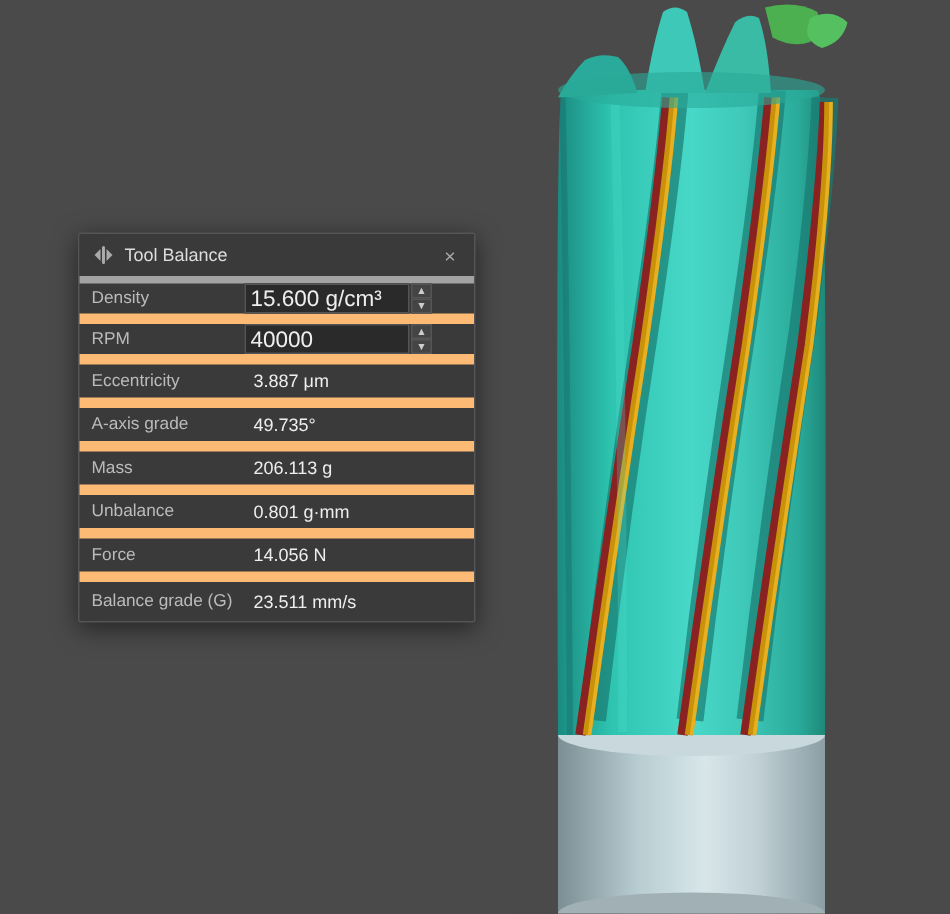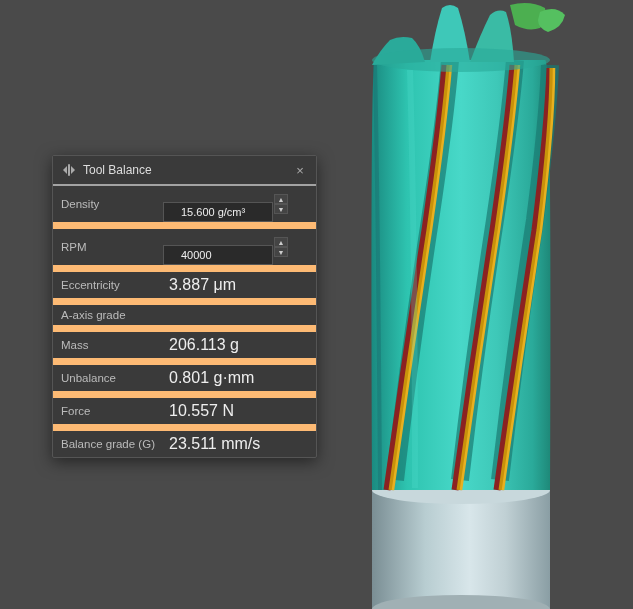--- a/index.html
+++ b/index.html
@@ -23,21 +23,21 @@
       border-radius: 2px;
       box-shadow: 0 4px 16px rgba(0,0,0,0.5);
     }
 
     .panel-header {
       display: flex;
       align-items: center;
       justify-content: space-between;
       padding: 6px 8px;
       background: #3a3a3a;
-      border-bottom: 2px solid #a3a3a3;
+      border-bottom: 5px solid #a3a3a3;
     }
 
     .panel-header-left {
       display: flex;
       align-items: center;
       gap: 6px;
     }
 
     .panel-title {
       color: #ddd;
@@ -74,41 +74,40 @@
     .row-label {
       color: #bbb;
       font-size: 11.5px;
       padding: 4px 8px;
       width: 110px;
       flex-shrink: 0;
     }
 
     .row-value {
       color: #eee;
-      font-size: 16px;
+      font-size: 12px;
       padding: 4px 6px;
       flex: 1;
     }
 
     .row-input {
       display: flex;
       align-items: center;
       flex: 1;
     }
 
     .input-box {
       background: #2a2a2a;
       border: 1px solid #555;
       color: #eee;
-      font-size: 11px;
-      padding: 2px 17px;
+      font-size: 15px;
+      padding: 2px 3px;
       width: 110px;
       height: 20px;
       outline: none;
-      margin-top: 16px;
     }
 
     .spinner {
       display: flex;
       flex-direction: column;
       margin-left: 1px;
     }
 
     .spinner-btn {
       width: 14px;
@@ -240,35 +239,36 @@
       </div>
     </div>
 
     <div class="row">
       <span class="row-label">Eccentricity</span>
       <span class="row-value">3.887 μm</span>
     </div>
 
     <div class="row">
       <span class="row-label">A-axis grade</span>
+      <span class="row-value">49.735°</span>
     </div>
 
     <div class="row">
       <span class="row-label">Mass</span>
       <span class="row-value">206.113 g</span>
     </div>
 
     <div class="row">
       <span class="row-label">Unbalance</span>
       <span class="row-value">0.801 g·mm</span>
     </div>
 
     <div class="row">
       <span class="row-label">Force</span>
-      <span class="row-value">10.557 N</span>
+      <span class="row-value">14.056 N</span>
     </div>
 
     <div class="row">
       <span class="row-label">Balance grade (G)</span>
       <span class="row-value">23.511 mm/s</span>
     </div>
   </div>
 </div>
 
 </body></html>

